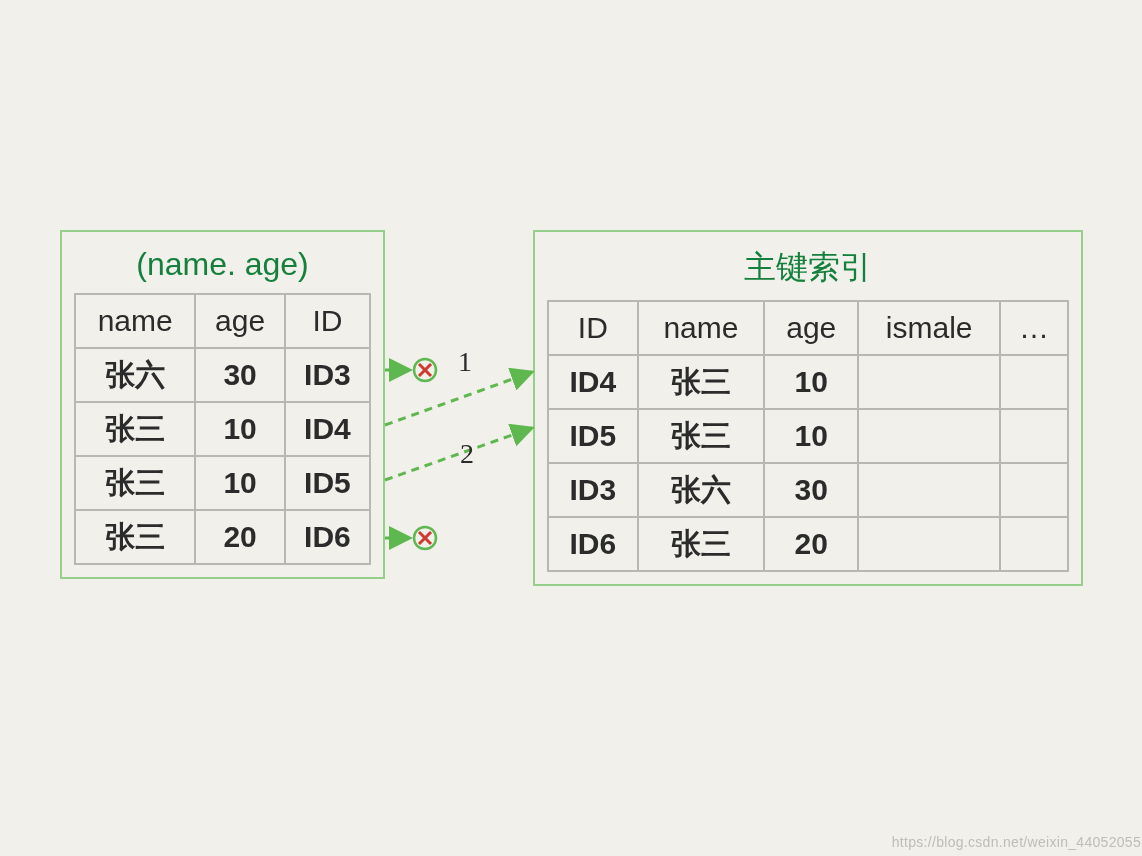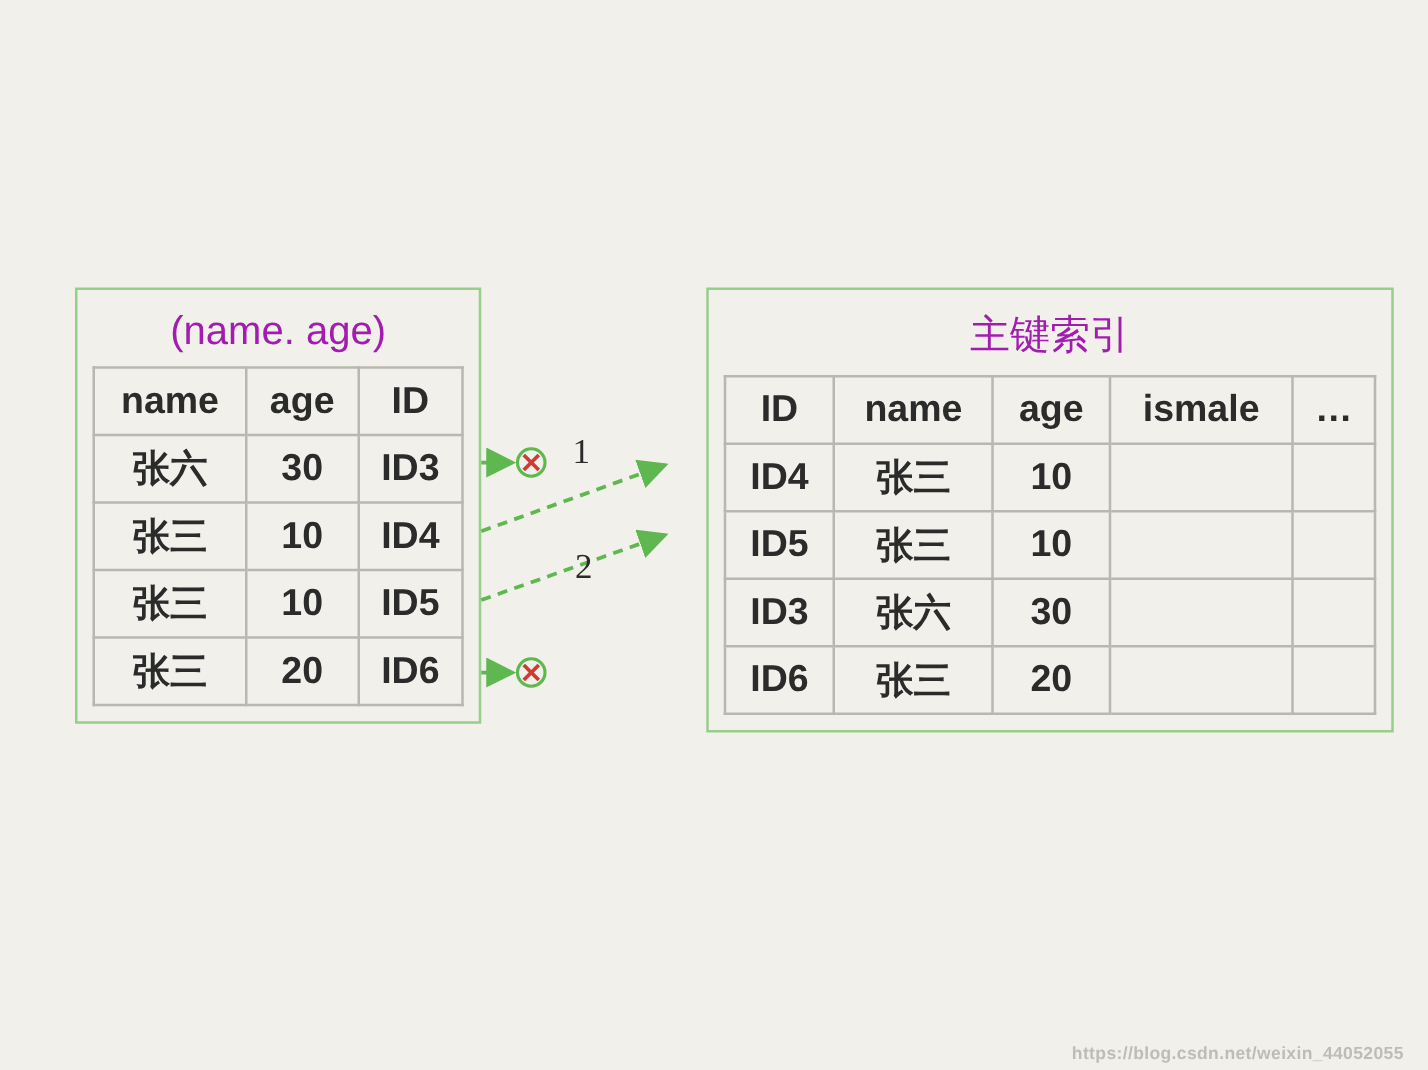--- a/index.html
+++ b/index.html
@@ -14,56 +14,55 @@
   }
   .panel {
     position: absolute;
     border: 2px solid #96ce8b;
     background: transparent;
     padding: 10px 12px 12px 12px;
   }
   .panel-title {
     text-align: center;
     font-size: 32px;
-    color: #a21caf;
+    color: #15803d;
     margin: 4px 0 10px 0;
     font-weight: 500;
   }
   table {
     border-collapse: collapse;
     width: 100%;
   }
   th, td {
     border: 2px solid #b8b8b0;
     padding: 4px 10px;
     font-size: 30px;
     color: #2b2b2b;
     text-align: center;
     font-weight: bold;
     height: 54px;
     white-space: nowrap;
   }
   th {
-    font-weight: bold;
+    font-weight: normal;
   }
   .arrow-label {
     position: absolute;
     font-size: 28px;
     color: #2b2b2b;
     font-family: "Comic Sans MS", cursive;
   }
   .watermark {
     position: absolute;
-    right: 19px;
+    right: 1px;
     bottom: 6px;
     color: #bdbdb6;
     font-family: Arial, sans-serif;
     font-size: 14px;
     letter-spacing: 0.3px;
-    font-weight: bold;
   }
   svg.overlay {
     position: absolute;
     left: 0; top: 0;
     width: 1142px; height: 856px;
     pointer-events: none;
   }
 </style>
 </head>
 <body>
@@ -96,21 +95,21 @@
       </tr>
       <tr>
         <td>张三</td>
         <td>20</td>
         <td>ID6</td>
       </tr>
     </tbody>
   </table>
 </div>
 
-<div class="panel" style="left:565px; top:230px; width:550px;">
+<div class="panel" style="left:533px; top:230px; width:550px;">
   <div class="panel-title">主键索引</div>
   <table>
     <thead>
       <tr>
         <th>ID</th>
         <th>name</th>
         <th>age</th>
         <th>ismale</th>
         <th>…</th>
       </tr>

